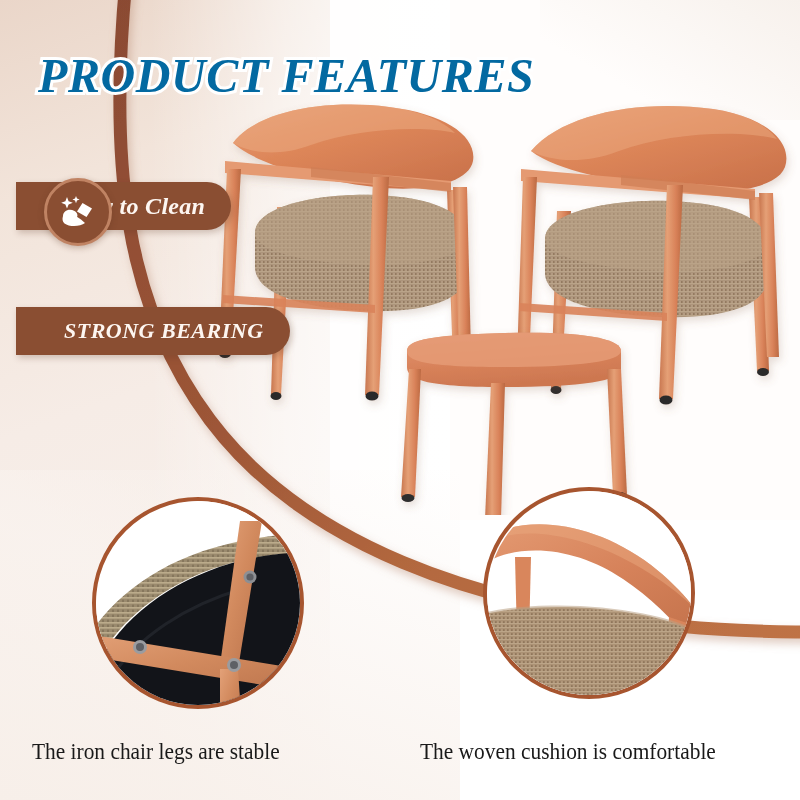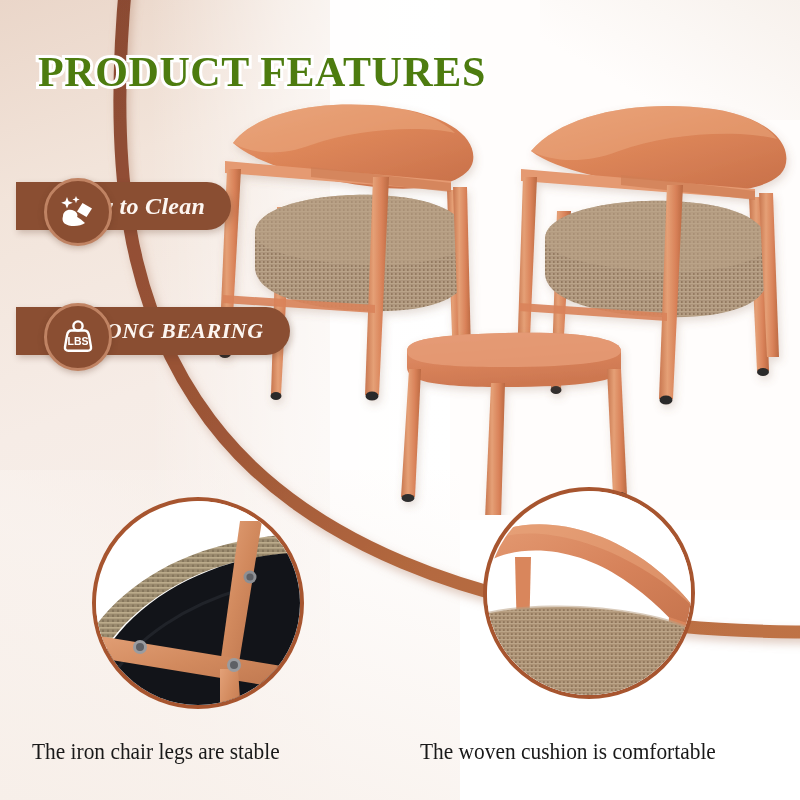--- a/index.html
+++ b/index.html
@@ -60,24 +60,25 @@
     position: absolute;
     inset: 0;
     pointer-events: none;
   }
 
   
   .title {
     position: absolute;
     left: 38px;
     top: 48px;
-    font-size: 42px;
+    font-size: 48px;
     font-weight: bold;
+    font-style: italic;
     letter-spacing: 0.6px;
-    color: #4d7c0f;
+    color: #0369a1;
     -webkit-text-stroke: 6px #ffffff;
     paint-order: stroke fill;
     white-space: nowrap;
     text-shadow: 0 1px 0 rgba(255,255,255,0.8);
   }
 
   
   .badge {
     position: absolute;
     display: flex;
@@ -315,30 +316,20 @@
         <path d="M 5 24 C 5 19, 11 16, 16.5 19 C 20 21, 20.5 25, 17.5 26.5
                  C 14.5 28, 12 26, 13 23.5 C 13.8 21.5, 16.5 21.8, 17 23.6
                  L 23 27.5 L 27 31 C 22 35, 11 35, 6.5 31.5 C 4.5 30, 4 27, 5 24 Z" fill="#ffffff"></path>
       </svg>
     </div>
   </div>
 
   <div class="badge badge-2">
     <div class="badge-pill">
       <span class="badge-label caps">STRONG BEARING</span>
-    </div>
-    <div class="badge-circle" style="position:absolute;left:0;top:0;">
-      <svg width="40" height="40" viewBox="0 0 40 40">
-        <circle cx="20" cy="9" r="4.6" fill="none" stroke="#ffffff" stroke-width="2.4"></circle>
-        <path d="M 13.5 13.5 L 26.5 13.5 C 29 13.5, 30.5 15.5, 31 18.5
-                 L 33 30 C 33.4 32.4, 32 33.8, 29.6 33.8
-                 L 10.4 33.8 C 8 33.8, 6.6 32.4, 7 30
-                 L 9 18.5 C 9.5 15.5, 11 13.5, 13.5 13.5 Z" fill="none" stroke="#ffffff" stroke-width="2.4" stroke-linejoin="round"></path>
-        <text x="20" y="27.5" text-anchor="middle" fill="#ffffff" font-family="'Liberation Sans', sans-serif" font-size="10.5" font-weight="bold">LBS</text>
-      </svg>
     </div>
   </div>
 
   <div class="detail detail-left">
     <svg class="detail-inner" width="220" height="220" viewBox="0 0 220 220">
       <defs>
         <clipPath id="clipL">
             <circle cx="110" cy="110" r="106"></circle>
           </clipPath>
         <linearGradient id="braceGrad" x1="0" y1="0" x2="1" y2="1">

